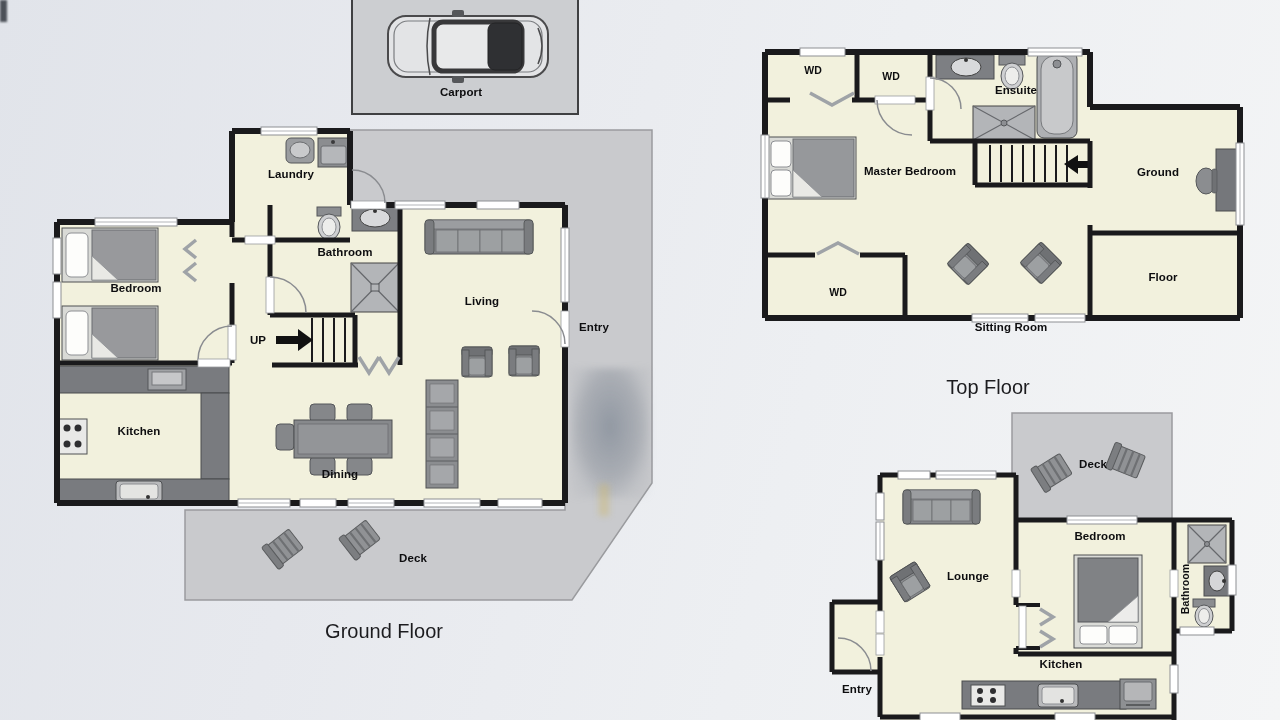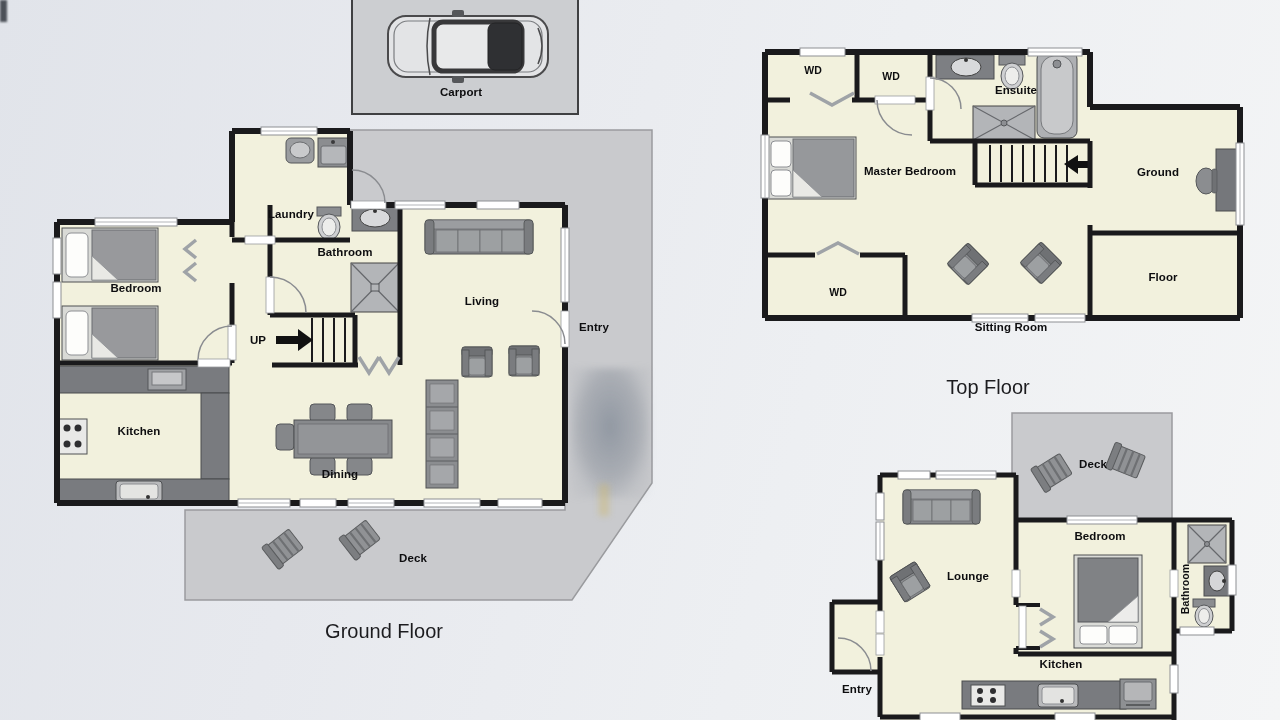--- a/index.html
+++ b/index.html
@@ -444,21 +444,21 @@
     </g>
   </g>
 </svg>
 
 <div id="smudge"></div>
 <div id="smudge2"></div>
 <div id="corner-mark"></div>
 
 <div class="lbl" style="left:461px;top:92px;">Carport</div>
 
-<div class="lbl" style="left:291px;top:174px;margin-top:40px;">Laundry</div>
+<div class="lbl" style="left:291px;top:174px;">Laundry</div>
 <div class="lbl" style="left:345px;top:252px;">Bathroom</div>
 <div class="lbl" style="left:136px;top:288px;">Bedroom</div>
 <div class="lbl" style="left:258px;top:340px;">UP</div>
 <div class="lbl" style="left:482px;top:301px;">Living</div>
 <div class="lbl" style="left:594px;top:327px;">Entry</div>
 <div class="lbl" style="left:139px;top:431px;">Kitchen</div>
 <div class="lbl" style="left:340px;top:474px;">Dining</div>
 <div class="lbl" style="left:413px;top:558px;">Deck</div>
 <div class="title" style="left:356px;top:631px;margin-left:28px;">Ground Floor</div>
 

